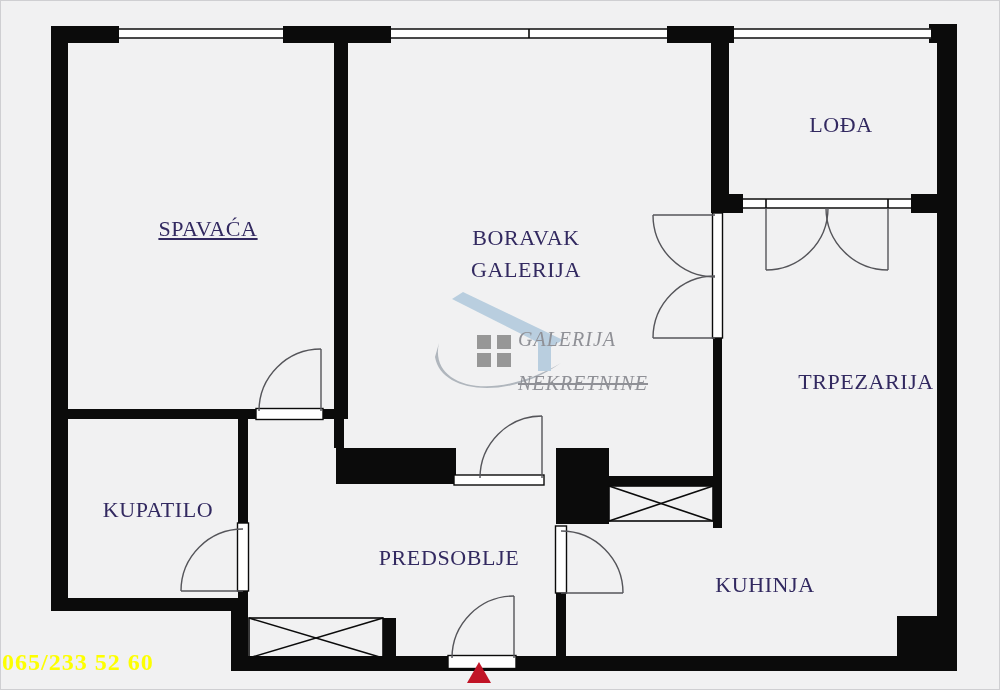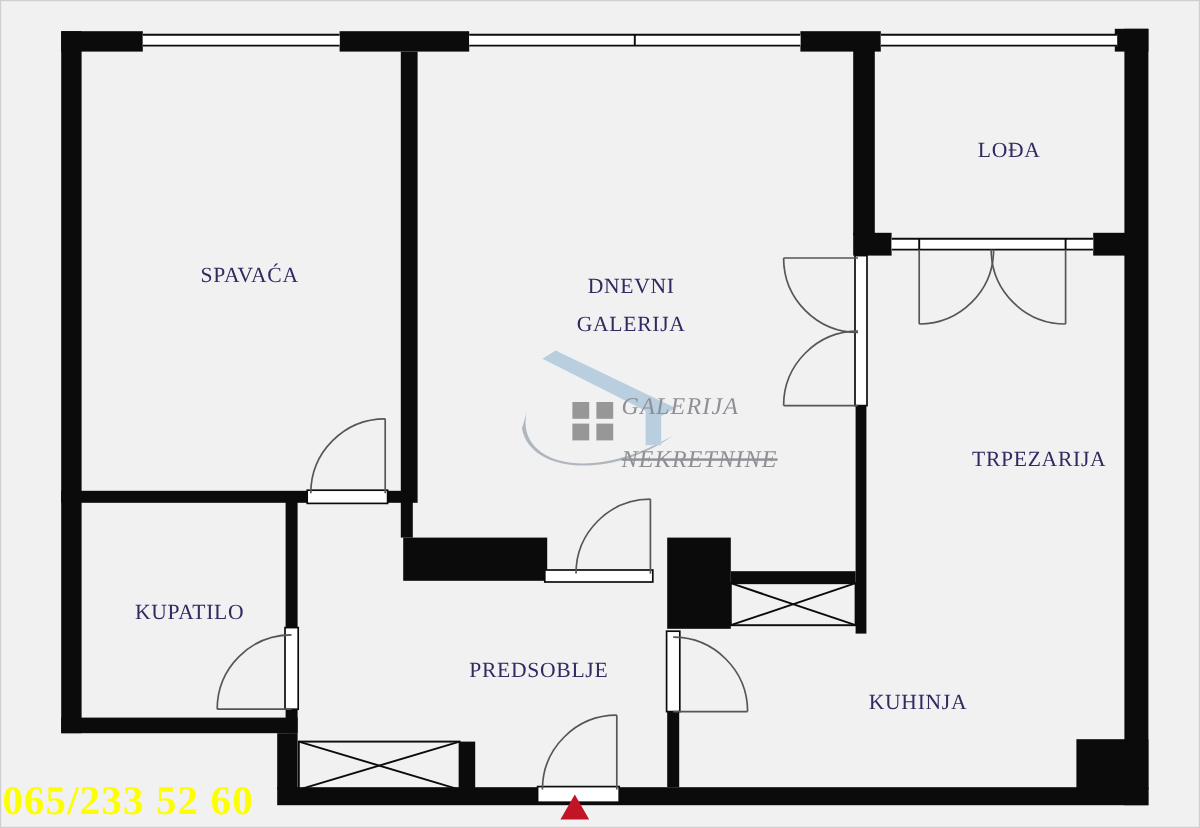--- a/index.html
+++ b/index.html
@@ -16,32 +16,32 @@
   .winline{stroke:var(--c-wall,#0b0b0b);stroke-width:1.6;}
   .sill{fill:#ffffff;stroke:var(--c-wall,#0b0b0b);stroke-width:1.4;}
   .door{stroke:var(--c-door_stroke,#555);stroke-width:1.4;fill:none;}
   .closet{stroke:var(--c-wall,#0b0b0b);stroke-width:1.6;fill:none;}
   .tri{fill:var(--c-entrance_marker,#c01020);}
   .wm-blue{fill:var(--c-watermark_blue,#b3cbdd);}
   .wm-gray{fill:var(--c-watermark_gray,#a9b0b8);}
   .wm-sq{fill:var(--c-watermark_squares,#8e8e8e);}
   .room-label{
     position:absolute;transform:translate(-50%,-50%);
-    color:var(--c-label,#322960);font-size:18px;letter-spacing:.6px;
+    color:var(--c-label,#322960);font-size:22px;letter-spacing:.6px;
     white-space:nowrap;text-align:center;line-height:32px;user-select:none;
   }
   .wm-text{
     position:absolute;color:var(--c-watermark_text,#8f9096);
     font-style:italic;font-size:20px;letter-spacing:1px;white-space:nowrap;
     user-select:none;
   }
   .wm-strike{text-decoration:line-through;}
   #phone{
     position:absolute;left:1px;top:648px;
-    color:var(--c-phone,#fdff00);font-size:34px;font-weight:bold;
+    color:var(--c-phone,#fdff00);font-size:24px;font-weight:bold;
     letter-spacing:1px;white-space:nowrap;user-select:none;
   }
 </style>
 </head>
 <body>
 
 <div id="canvas">
 
   <svg id="plan-svg" width="1000" height="690" viewBox="0 0 1000 690">
 
@@ -146,25 +146,25 @@
       <line class="closet" x1="248" y1="617" x2="382" y2="657"></line>
       <line class="closet" x1="248" y1="657" x2="382" y2="617"></line>
       <rect class="closet" x="608" y="485" width="104" height="35"></rect>
       <line class="closet" x1="608" y1="485" x2="712" y2="520"></line>
       <line class="closet" x1="608" y1="520" x2="712" y2="485"></line>
     </g>
 
     <polygon class="tri" points="478,661 466,682 490,682"></polygon>
   </svg>
 
-  <div class="room-label" style="left:207px;top:228px;">
+  <div class="room-label" style="left:207px;top:228px;text-decoration:underline;">
     <div>SPAVAĆA</div>
   </div>
   <div class="room-label" style="left:525px;top:253px;">
-    <div>DNEVNI</div>
+    <div>BORAVAK</div>
     <div>GALERIJA</div>
   </div>
   <div class="room-label" style="left:840px;top:124px;">LOĐA</div>
   <div class="room-label" style="left:865px;top:381px;">TRPEZARIJA</div>
   <div class="room-label" style="left:157px;top:509px;">KUPATILO</div>
   <div class="room-label" style="left:448px;top:557px;">PREDSOBLJE</div>
   <div class="room-label" style="left:764px;top:584px;text-align:right;">KUHINJA</div>
 
   <div class="wm-text" style="left:517px;top:327px;">GALERIJA</div>
   <div class="wm-text wm-strike" style="left:517px;top:351px;margin-top:20px;">NEKRETNINE</div>

